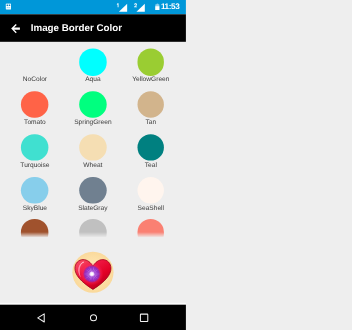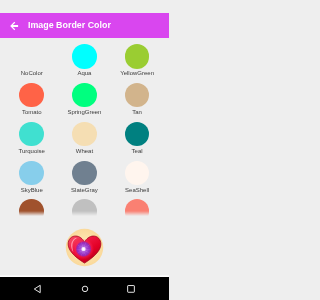--- a/index.html
+++ b/index.html
@@ -11,21 +11,21 @@
   .statusbar{position:absolute;top:0;left:0;width:169px;height:13px;background:#0097d9;}
   .statusbar > *{position:absolute;}
   .sb-photo{left:4.6px;top:2.9px;}
   .sb-sim1{left:104.6px;top:1.6px;}
   .sb-sim2{left:121.4px;top:1.6px;}
   .sb-bat{left:140.7px;top:2.6px;}
   .sb-time{left:146.3px;top:2.2px;color:#ffffff;font-size:7.4px;font-weight:bold;
            letter-spacing:-0.35px;line-height:8px;}
 
   
-  .toolbar{position:absolute;top:13px;left:0;width:169px;height:25px;background:#d946ef;
+  .toolbar{position:absolute;top:13px;left:0;width:169px;height:25px;background:#000000;
            display:flex;align-items:center;}
   .backbtn{width:27px;height:25px;display:flex;align-items:center;justify-content:center;
            padding-left:1px;box-sizing:border-box;}
   .title{color:#ffffff;font-size:8.9px;font-weight:bold;line-height:1;letter-spacing:0px;
          margin-left:1px;}
 
   
   .grid{position:absolute;top:38px;left:0;width:169px;height:178px;overflow:hidden;
         padding:0 5.5px 0 5.4px;box-sizing:border-box;
         -webkit-mask-image:linear-gradient(to bottom,#000 0,#000 173px,rgba(0,0,0,0) 178px);
@@ -42,20 +42,41 @@
   .navbar{position:absolute;bottom:0;left:0;width:169px;height:23px;background:#000000;
           display:flex;align-items:center;justify-content:center;gap:34.5px;}
   .navline{position:absolute;bottom:23px;left:0;width:169px;height:2px;
            background:linear-gradient(to bottom,#f2f2f2 0%,#fcfcfc 45%,#ffffff 100%);}
 </style>
 </head>
 <body>
 
 <div class="phone">
 
+  <div class="statusbar">
+    <svg class="sb-photo" width="5.4" height="5.8" viewBox="0 0 27 29">
+      <rect x="0.5" y="1" width="26" height="27" rx="4.5" fill="#ffffff"></rect>
+      <rect x="4.5" y="5.5" width="7.5" height="6.5" rx="1.6" fill="#1787c4"></rect>
+      <rect x="14.5" y="5.5" width="7.5" height="6.5" rx="1.6" fill="#1787c4"></rect>
+      <path d="M2.5 22.5 L9 14 L13.5 19.5 L17 16 L24.5 22.5Z" fill="#63c0ea" opacity="0.55"></path>
+    </svg>
+    <svg class="sb-sim1" width="11" height="9.4" viewBox="0 0 26 22">
+      <path fill="#ffffff" d="M4.6 2.3h1.9v8.2H4.6V4.8L3 5.3V3.9z"></path>
+      <path fill="#ffffff" d="M25.2 20.6H7.2L25.2 3.2z"></path>
+    </svg>
+    <svg class="sb-sim2" width="11" height="9.4" viewBox="0 0 26 22">
+      <path fill="#ffffff" d="M2.1 5.1c0-1.8 1.4-3 3.1-3s3 1.2 3 2.8c0 1.2-.7 2.1-1.7 2.9l-2.1 1.6h3.9v1.4H2.1V9.5l3.3-2.4c.7-.6.9-1.1.9-1.6 0-.7-.5-1.2-1.1-1.2s-1.2.5-1.2 1.3z"></path>
+      <path fill="#ffffff" d="M25.2 20.6H7.2L25.2 3.2z"></path>
+    </svg>
+    <svg class="sb-bat" width="4.3" height="6.6" viewBox="0 0 16 24">
+      <path fill="#ffffff" fill-opacity="0.55" d="M5.5 0h5v2.6h3.1c1 0 1.9.8 1.9 1.9V22.1c0 1-.8 1.9-1.9 1.9H2.4C1.3 24 .5 23.1.5 22.1V4.5C.5 3.4 1.3 2.6 2.4 2.6h3.1z"></path>
+      <path fill="#ffffff" d="M.5 10h15v12.1c0 1-.8 1.9-1.9 1.9H2.4C1.3 24 .5 23.1.5 22.1z"></path>
+    </svg>
+    <span class="sb-time">11:53</span>
+  </div>
 
   <div class="toolbar">
     <div class="backbtn">
       <svg width="10.5" height="10" viewBox="0 0 24 24">
           <path fill="#ffffff" d="M21.2 9.6H8.6l5.7-5.7L12.2 1.9 2.2 12l10 10.1 2.1-2.1-5.7-5.7h12.6z"></path>
         </svg>
     </div>
     <div class="title">Image Border Color</div>
   </div>
 

